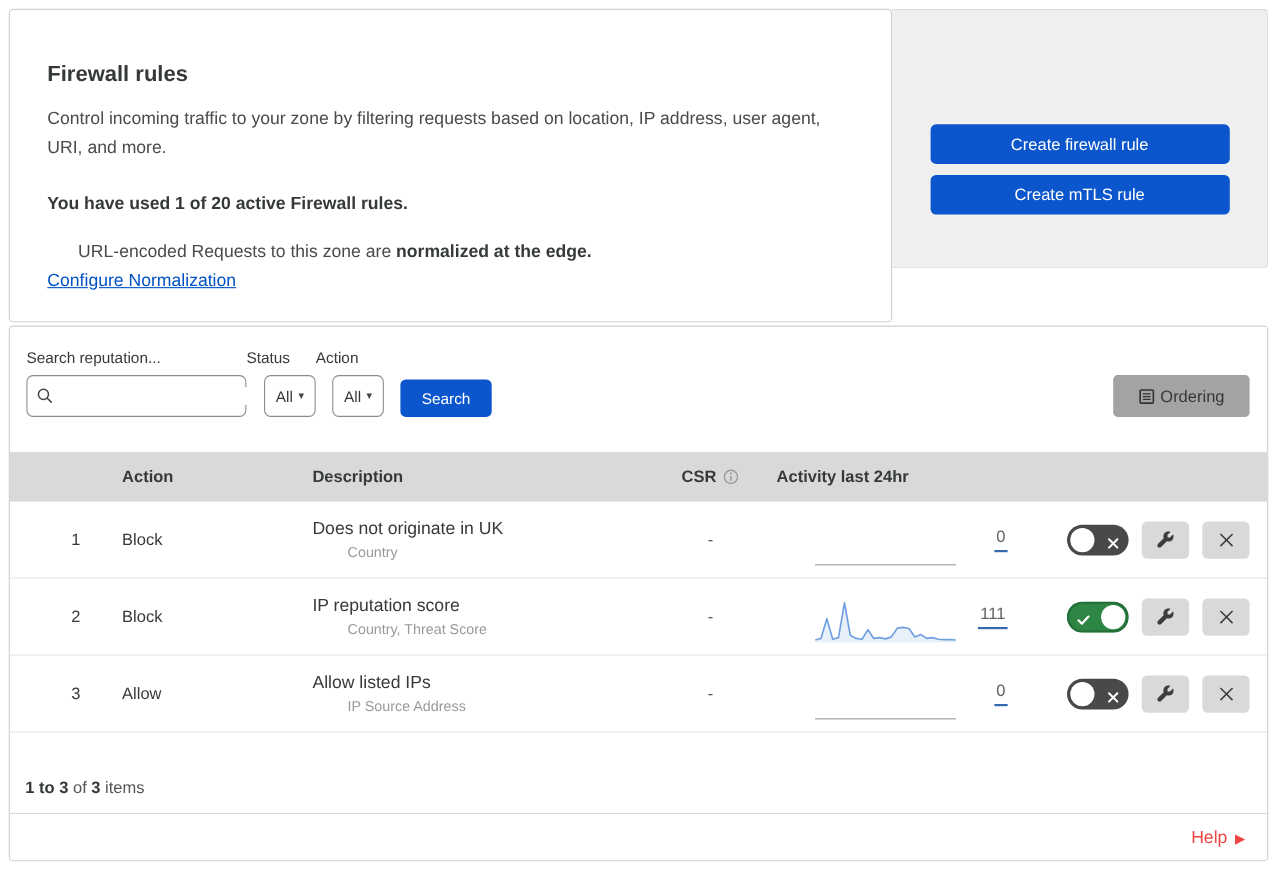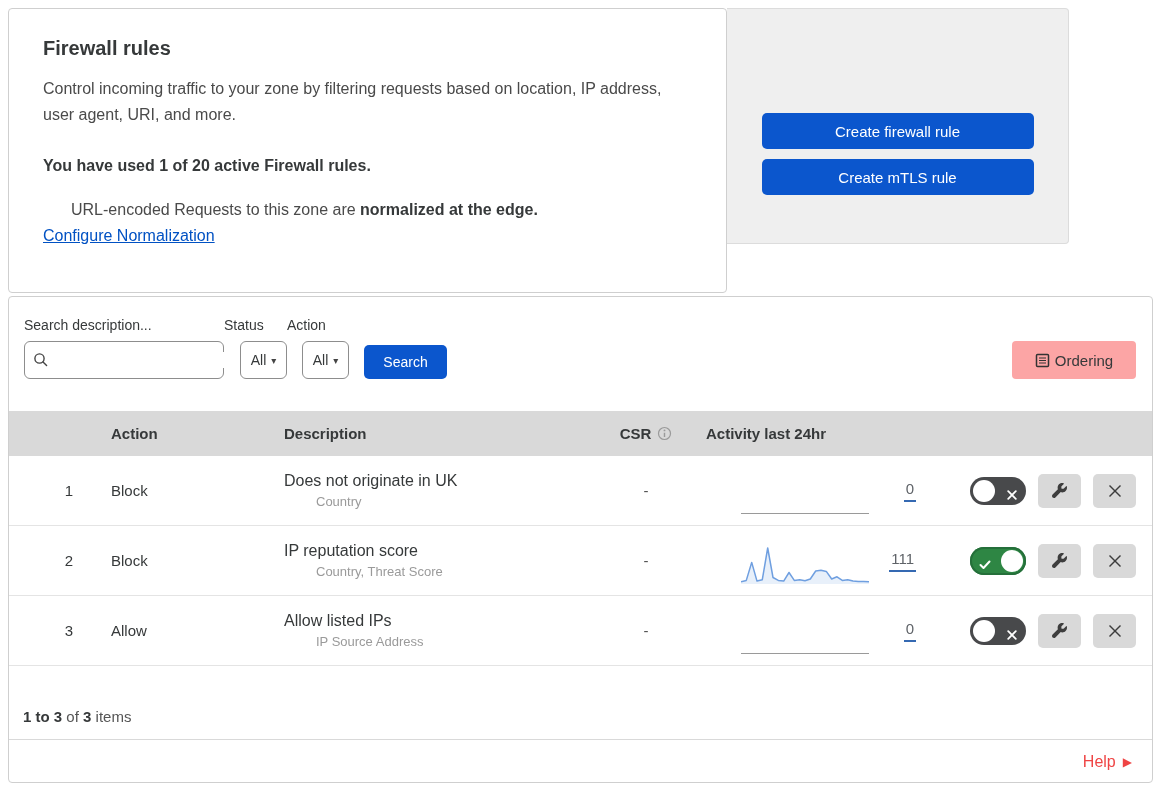--- a/index.html
+++ b/index.html
@@ -1,20 +1,20 @@
 <!DOCTYPE html>
 <html><head>
 <meta charset="utf-8">
 <style>
   * { box-sizing: border-box; margin: 0; padding: 0; }
   html,body { background:#fff; width:1161px; height:791px; }
   body { font-family: "Liberation Sans", sans-serif; color:#36393a; padding:8px; }
 
   .top-row { display:flex; width:1145px; height:285px; }
-  .intro-card { width:719px; height:285px; background:#fff; border:1px solid #cfcfcf; border-radius:4px; padding:28px 34px; }
+  .intro-card { width:803px; height:285px; background:#fff; border:1px solid #cfcfcf; border-radius:4px; padding:48px 34px; }
   .intro-title { font-size:20px; font-weight:700; color:#36393a; }
   .intro-desc { margin-top:16px; font-size:16px; line-height:1.65; color:#4a4a4a; max-width:720px; }
   .intro-usage { margin-top:28px; font-size:16px; font-weight:700; color:#36393a; }
   .intro-norm { margin-top:26px; font-size:16px; color:#4a4a4a;margin-left:28px; }
   .intro-norm b { color:#36393a; }
   .intro-link { display:inline-block; margin-top:8px; font-size:16px; color:#0051c3; text-decoration:underline; cursor:pointer; }
 
   .actions-panel { width:342px; height:236px; background:#efefef; border:1px solid #dcdcdc; border-left:none; border-radius:0 4px 4px 0; display:flex; flex-direction:column; align-items:center; justify-content:flex-start; padding-top:104px; }
   .btn-primary { width:272px; height:36px; margin-bottom:10px; background:#0b56cd; color:#fff; font-size:15px; border:none; border-radius:5px; cursor:pointer; font-family:inherit; }
 
@@ -24,21 +24,21 @@
   .filter-bar { height:114px; display:flex; align-items:flex-end; padding:0 16px 32px 15px; }
   .fgroup { display:flex; flex-direction:column; }
   .flabel { font-size:14px; color:#36393a; margin-bottom:8px; }
   .search-box { width:200px; height:38px; border:1px solid #8d8d8d; border-radius:6px; display:flex; align-items:center; padding:0 8px; background:#fff; }
   .search-box input { border:none; outline:none; flex:1; font-size:14px; margin-left:6px; font-family:inherit; }
   .dropdown { height:38px; border:1px solid #8d8d8d; border-radius:6px; background:#fff; display:flex; align-items:center; justify-content:center; gap:5px; font-size:14px; padding:0 10px; cursor:pointer; color:#36393a; }
   .dd-status { width:47px; margin-left:16px; padding:0 6px;}
   .dd-action { width:47px; margin-left:15px; padding:0 6px;}
   .caret { font-size:10px; color:#444; }
   .btn-search { margin-left:15px; width:83px; height:34px; background:#0b56cd; color:#fff; border:none; border-radius:5px; font-size:14px; cursor:pointer; font-family:inherit; }
-  .btn-ordering { margin-left:auto; width:124px; height:38px; background:#fca5a5; border:none; border-radius:4px; font-size:15px; color:#36393a; display:flex; align-items:center; justify-content:center; gap:5px; cursor:pointer; font-family:inherit; }
+  .btn-ordering { margin-left:auto; width:124px; height:38px; background:#a3a3a3; border:none; border-radius:4px; font-size:15px; color:#36393a; display:flex; align-items:center; justify-content:center; gap:5px; cursor:pointer; font-family:inherit; }
 
   
   .grid { display:grid; grid-template-columns:100px 175px 317px 90px 240px 1fr; align-items:center; }
   .thead { height:45px; background:#d9d9d9; font-size:15px; font-weight:700; color:#36393a; }
   .th-csr { display:flex; align-items:center; justify-content:center; gap:6px; }
   .th-activity { padding-left:15px; }
   .trow { height:70px; border-bottom:1px solid #e4e4e4; }
   .c-num { text-align:center; padding-left:20px; font-size:15px; color:#36393a; }
   .c-action { font-size:15px; color:#36393a; padding-left:2px; }
   .c-desc .main { font-size:16px; color:#36393a; }
@@ -83,21 +83,21 @@
   <aside class="actions-panel">
     <button class="btn-primary">Create firewall rule</button>
     <button class="btn-primary">Create mTLS rule</button>
   </aside>
 </div>
 
 <div class="main-card">
 
   <div class="filter-bar">
     <div class="fgroup">
-      <span class="flabel">Search description...</span>
+      <span class="flabel">Search reputation...</span>
       <div class="search-box">
         <span style="display:flex;">
           <svg width="16" height="16" viewBox="0 0 16 16">
               <circle cx="6.5" cy="6.5" r="4.6" fill="none" stroke="#444" stroke-width="1.4"></circle>
               <line x1="10" y1="10" x2="13.6" y2="13.6" stroke="#444" stroke-width="1.4" stroke-linecap="round"></line>
             </svg>
         </span>
         <input type="text" style="">
       </div>
     </div>

